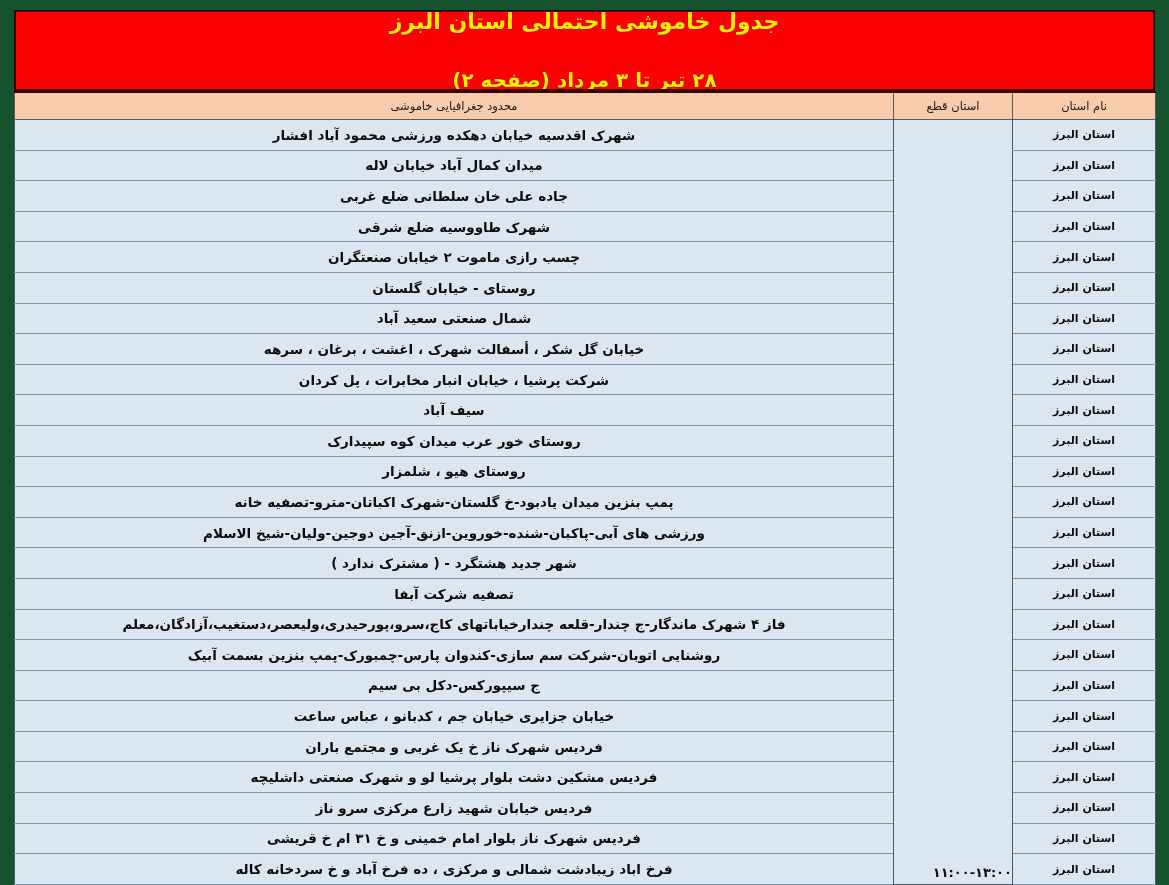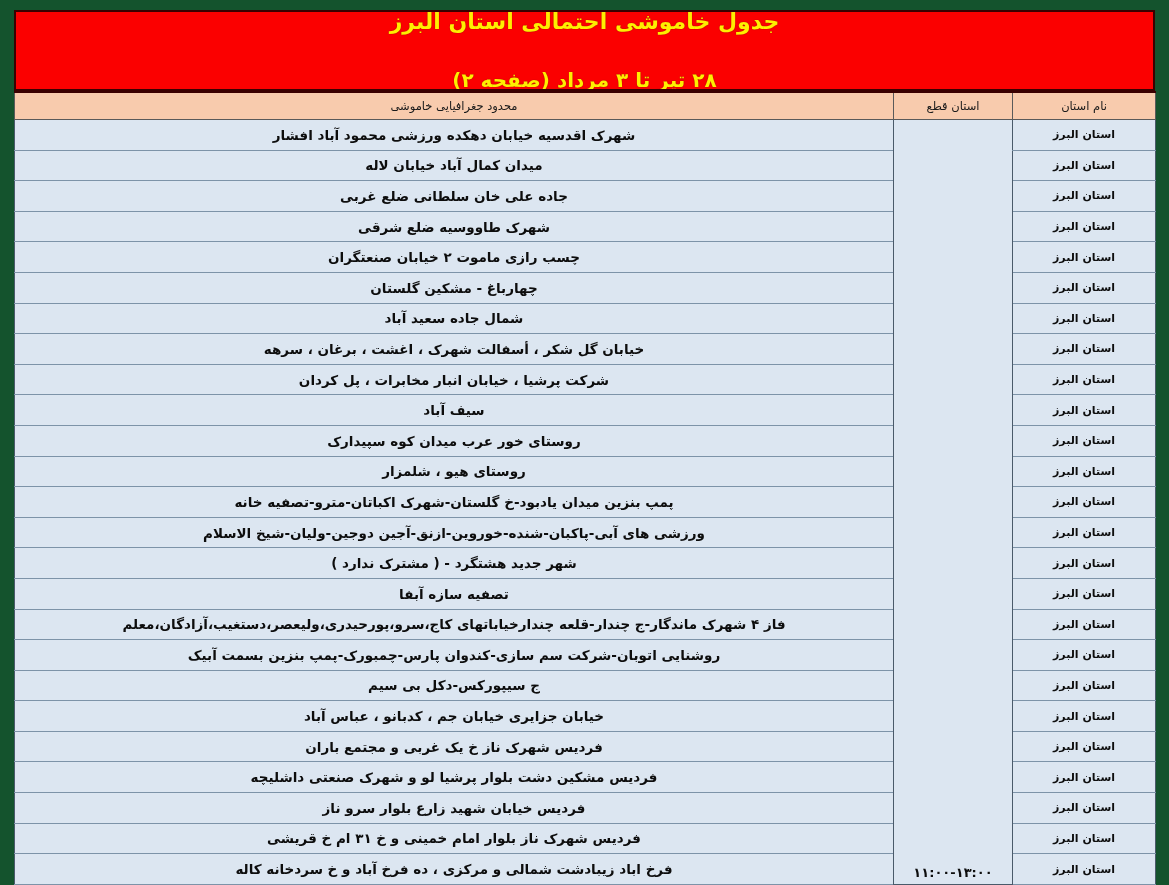--- a/index.html
+++ b/index.html
@@ -113,20 +113,21 @@
   table.outage tbody td.prov {
     font-size: 11px;
   }
 
   table.outage tbody td.time {
     font-size: 13px;
     vertical-align: bottom;
     padding-bottom: 4px;
     border-top: 1px solid #4a5a6a;
     border-bottom: 1px solid #4a5a6a;
+    text-align: right;
   }
 
   table.outage tbody td.area {
     font-size: 13.5px;
   }
 
   
   table.outage tbody tr:first-child td {
     border-top: 1px solid #2b2b2b;
   }
@@ -171,25 +172,25 @@
         <tr>
           <td class="prov">استان البرز</td>
           <td class="area">شهرک طاووسیه ضلع شرقی</td>
         </tr>
         <tr>
           <td class="prov">استان البرز</td>
           <td class="area">چسب رازی ماموت ۲ خیابان صنعتگران</td>
         </tr>
         <tr>
           <td class="prov">استان البرز</td>
-          <td class="area">چهارباغ - مشکین گلستان</td>
-        </tr>
-        <tr>
-          <td class="prov">استان البرز</td>
-          <td class="area">شمال جاده سعید آباد</td>
+          <td class="area">روستای - خیابان گلستان</td>
+        </tr>
+        <tr>
+          <td class="prov">استان البرز</td>
+          <td class="area">شمال صنعتی سعید آباد</td>
         </tr>
         <tr>
           <td class="prov">استان البرز</td>
           <td class="area">خیابان گل شکر ، أسفالت شهرک ، اغشت ، برغان ، سرهه</td>
         </tr>
         <tr>
           <td class="prov">استان البرز</td>
           <td class="area">شرکت پرشیا ، خیابان انبار مخابرات ، پل کردان</td>
         </tr>
         <tr>
@@ -211,49 +212,49 @@
         <tr>
           <td class="prov">استان البرز</td>
           <td class="area">ورزشی های آبی-پاکبان-شنده-خوروین-ازنق-آجین دوجین-ولیان-شیخ الاسلام</td>
         </tr>
         <tr>
           <td class="prov">استان البرز</td>
           <td class="area">شهر جدید هشتگرد - ( مشترک ندارد )</td>
         </tr>
         <tr>
           <td class="prov">استان البرز</td>
-          <td class="area">تصفیه سازه آبفا</td>
+          <td class="area">تصفیه شرکت آبفا</td>
         </tr>
         <tr>
           <td class="prov">استان البرز</td>
           <td class="area">فاز ۴ شهرک ماندگار-ج چندار-قلعه چندارخیاباتهای کاج،سرو،پورحیدری،ولیعصر،دستغیب،آزادگان،معلم</td>
         </tr>
         <tr>
           <td class="prov">استان البرز</td>
           <td class="area">روشنایی اتوبان-شرکت سم سازی-کندوان پارس-چمبورک-پمپ بنزین بسمت آبیک</td>
         </tr>
         <tr>
           <td class="prov">استان البرز</td>
           <td class="area">ج سیپورکس-دکل بی سیم</td>
         </tr>
         <tr>
           <td class="prov">استان البرز</td>
-          <td class="area">خیابان جزایری خیابان جم ، کدبانو ، عباس آباد</td>
+          <td class="area">خیابان جزایری خیابان جم ، کدبانو ، عباس ساعت</td>
         </tr>
         <tr>
           <td class="prov">استان البرز</td>
           <td class="area">فردیس شهرک ناز خ یک غربی و مجتمع باران</td>
         </tr>
         <tr>
           <td class="prov">استان البرز</td>
           <td class="area">فردیس مشکین دشت بلوار پرشیا لو و شهرک صنعتی داشلیچه</td>
         </tr>
         <tr>
           <td class="prov">استان البرز</td>
-          <td class="area">فردیس خیابان شهید زارع  بلوار سرو ناز</td>
+          <td class="area">فردیس خیابان شهید زارع  مرکزی سرو ناز</td>
         </tr>
         <tr>
           <td class="prov">استان البرز</td>
           <td class="area">فردیس شهرک ناز  بلوار امام خمینی و خ ۳۱ ام  خ قریشی</td>
         </tr>
         <tr>
           <td class="prov">استان البرز</td>
           <td class="area">فرخ اباد زیبادشت شمالی و مرکزی ، ده فرخ آباد و خ  سردخانه کاله</td>
         </tr>
       </tbody>

